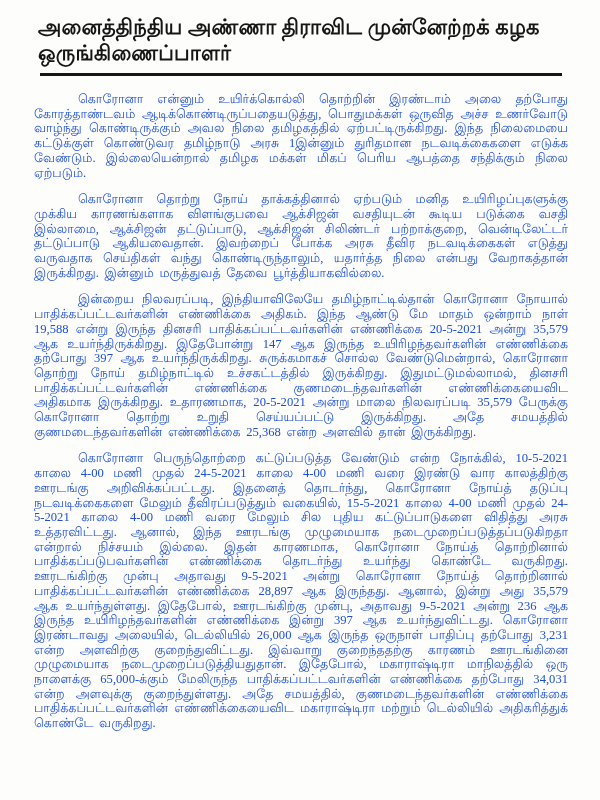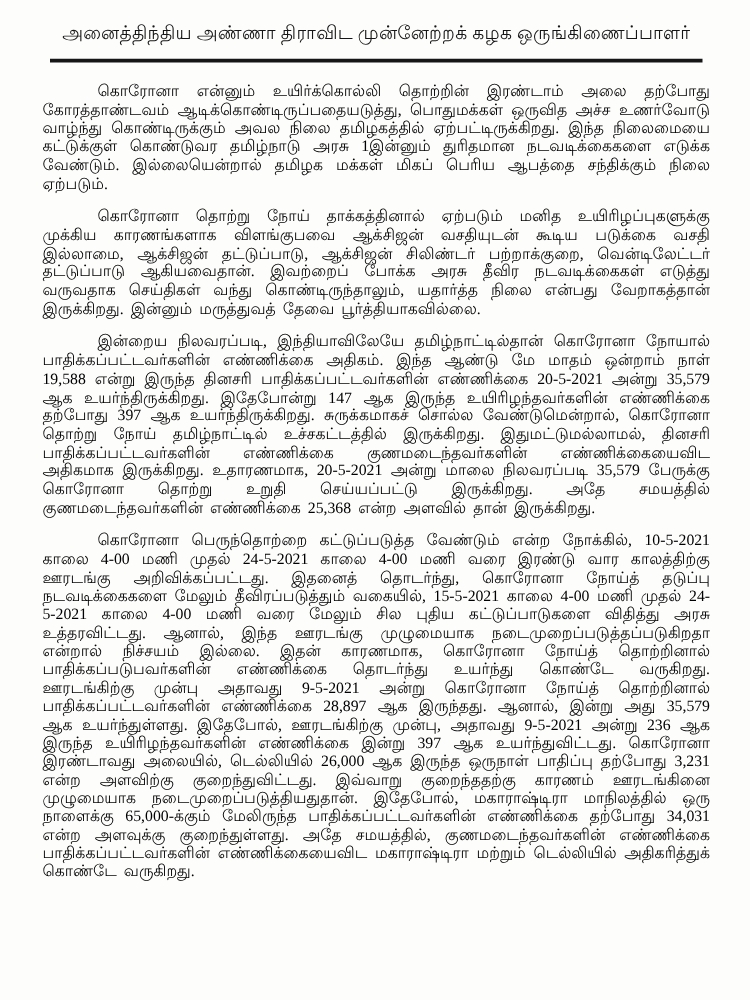--- a/index.html
+++ b/index.html
@@ -13,42 +13,42 @@
     height: 800px;
     margin: 0 auto;
     background: #fdfdfc;
     box-sizing: border-box;
     padding: 12px 32px 0 34px;
     overflow: hidden;
     color: #1b1b1b;
     font-family: "Liberation Serif", "DejaVu Serif", serif;
   }
   .doc-header {
-    text-align: center;
-    font-weight: normal;
-    font-size: 15px;
+    text-align: left;
+    font-weight: bold;
+    font-size: 21px;
     line-height: 26px;
     letter-spacing: 0.2px;
     color: #151515;
     padding: 2px 4px 0 4px;
   }
   .header-rule {
     border: 0;
     border-top: 3px solid #161616;
     margin: 7px 6px 16px 6px;
     height: 0;
   }
   .body-text p {
     margin: 0 0 12px 0;
     font-size: 12.6px;
     line-height: 14.7px;
     text-align: justify;
     text-indent: 44px;
     word-spacing: 2.5px;
-    color: #000000;
+    color: #1d4ed8;
   }
 </style>
 </head>
 <body>
 
 <div class="page">
   <div class="doc-header">
     <div>அனைத்திந்திய அண்ணா திராவிட முன்னேற்றக் கழக ஒருங்கிணைப்பாளர்</div>
   </div>
   <hr class="header-rule">

